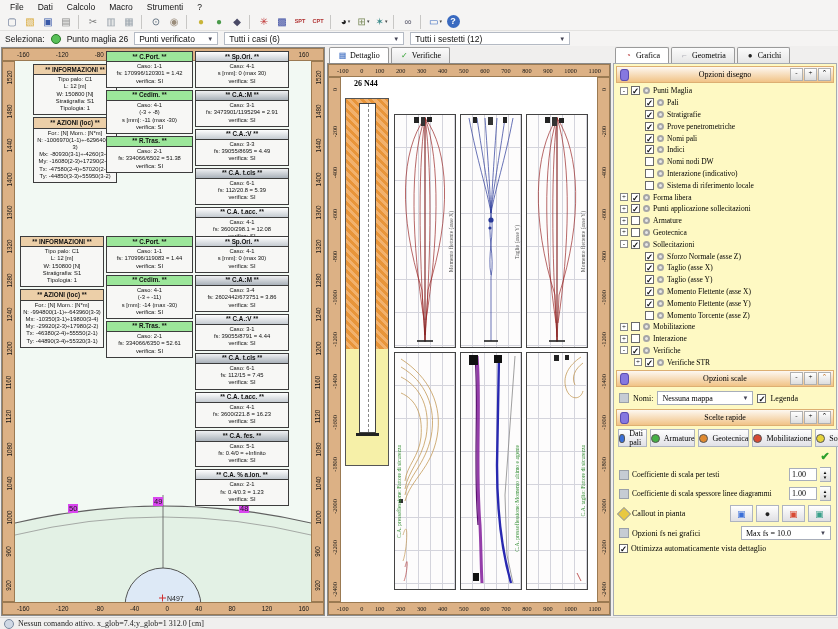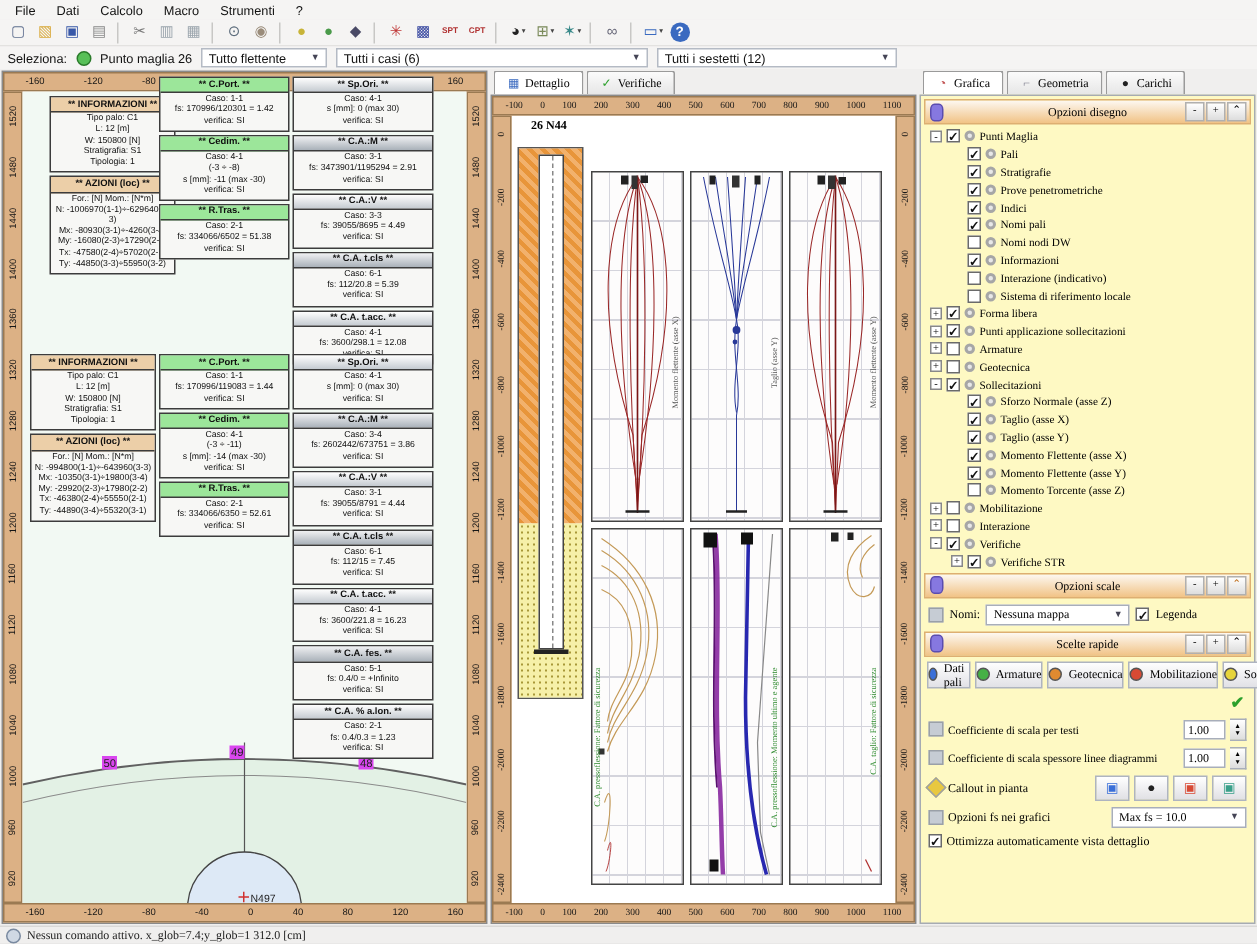--- a/index.html
+++ b/index.html
@@ -214,24 +214,24 @@
         <span>?</span>
         <span class="ar"></span>
       </span>
   </div>
 
   <div class="selbar abs">
     <span>Seleziona:</span>
     <span class="gdot"></span>
     <span>Punto maglia 26</span>
     <span class="combo" style="width:84px">
-        <span>Tutto flettente</span>
+        <span>Punti verificato</span>
         <span class="ar">▼</span>
       </span>
-    <span class="combo" style="width:208px">
+    <span class="combo" style="width:180px">
         <span>Tutti i casi (6)</span>
         <span class="ar">▼</span>
       </span>
     <span class="combo" style="width:160px">
         <span>Tutti i sestetti (12)</span>
         <span class="ar">▼</span>
       </span>
   </div>
 
   <div class="panel-left abs">
@@ -699,39 +699,33 @@
         <div class="trow lvl1">
             <span class="exp"></span>
             <span class="cb checked"></span>
             <span class="dot"></span>
             <span>Prove penetrometriche</span>
           </div>
         <div class="trow lvl1">
             <span class="exp"></span>
             <span class="cb checked"></span>
             <span class="dot"></span>
+            <span>Nomi pali</span>
+          </div>
+        <div class="trow lvl1">
+            <span class="exp"></span>
+            <span class="cb checked"></span>
+            <span class="dot"></span>
             <span>Indici</span>
           </div>
         <div class="trow lvl1">
             <span class="exp"></span>
-            <span class="cb checked"></span>
-            <span class="dot"></span>
-            <span>Nomi pali</span>
-          </div>
-        <div class="trow lvl1">
-            <span class="exp"></span>
             <span class="cb"></span>
             <span class="dot"></span>
             <span>Nomi nodi DW</span>
-          </div>
-        <div class="trow lvl1">
-            <span class="exp"></span>
-            <span class="cb checked"></span>
-            <span class="dot"></span>
-            <span>Informazioni</span>
           </div>
         <div class="trow lvl1">
             <span class="exp"></span>
             <span class="cb"></span>
             <span class="dot"></span>
             <span>Interazione (indicativo)</span>
           </div>
         <div class="trow lvl1">
             <span class="exp"></span>
             <span class="cb"></span>

